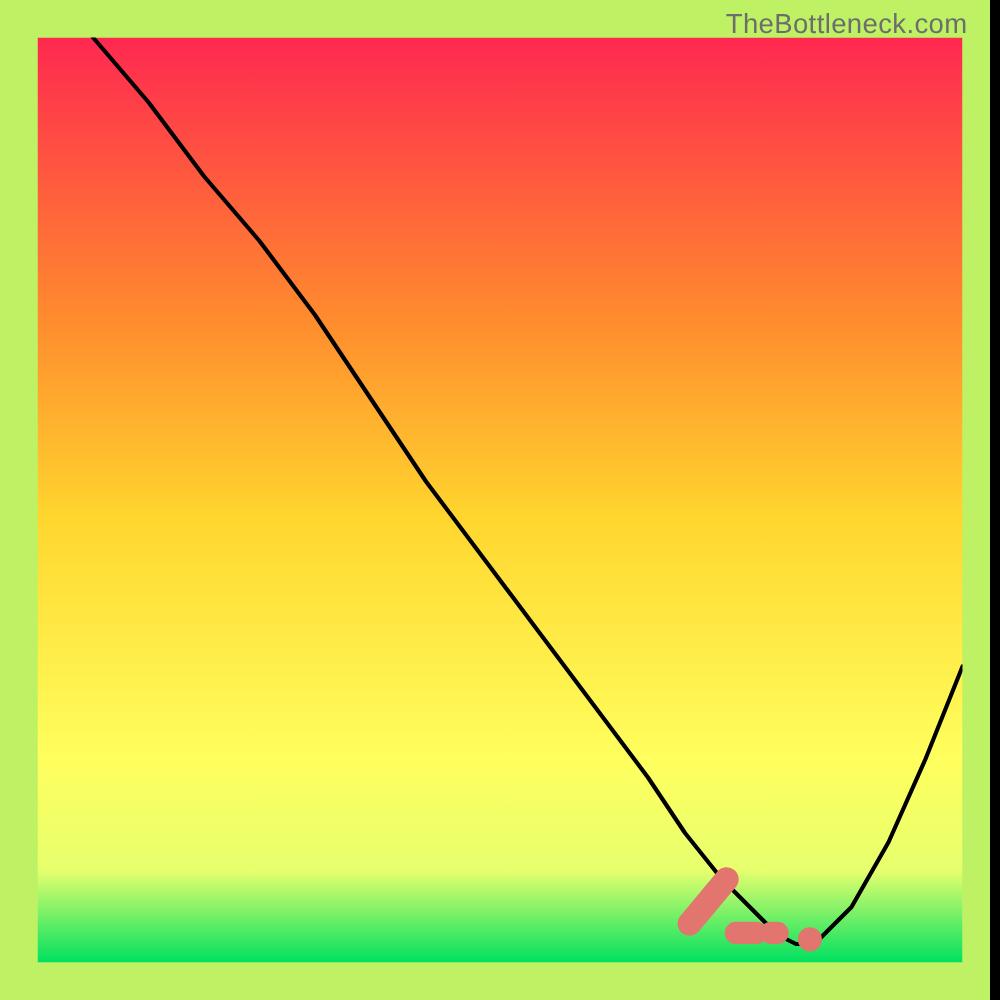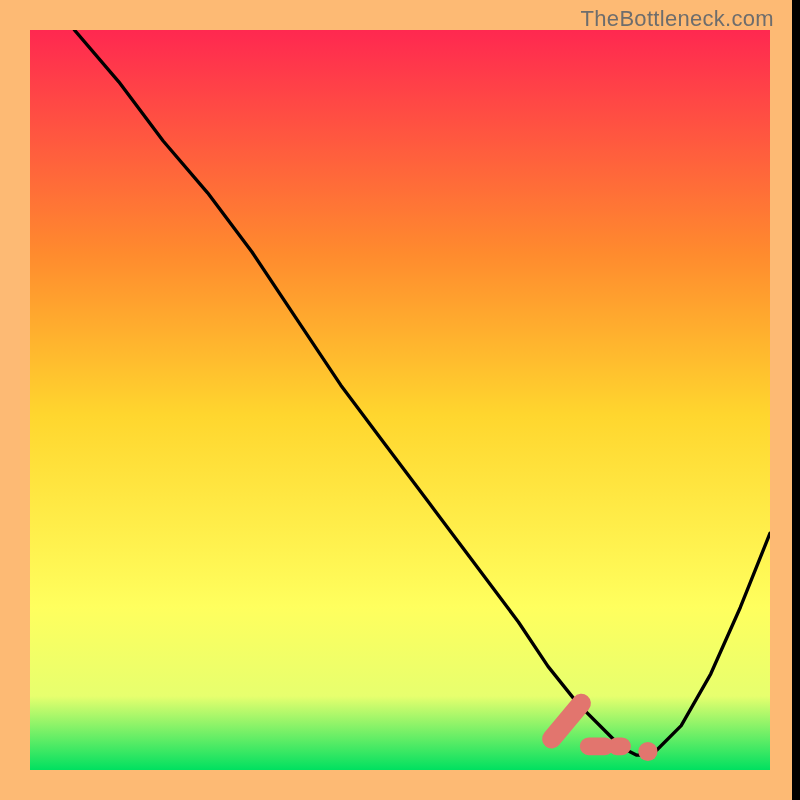--- a/index.html
+++ b/index.html
@@ -9,21 +9,21 @@
     height: 800px;
     background: #000;
     overflow: hidden;
   }
   .frame {
     position: absolute;
     left: 0;
     top: 0;
     width: 792px;
     height: 800px;
-    background: #fdba74;
+    background: #bef264;
   }
   .watermark {
     position: absolute;
     top: 6px;
     right: 18px;
     font-family: Arial, Helvetica, sans-serif;
     font-size: 22px;
     font-weight: 500;
     color: #6d6d6d;
     letter-spacing: 0.3px;

